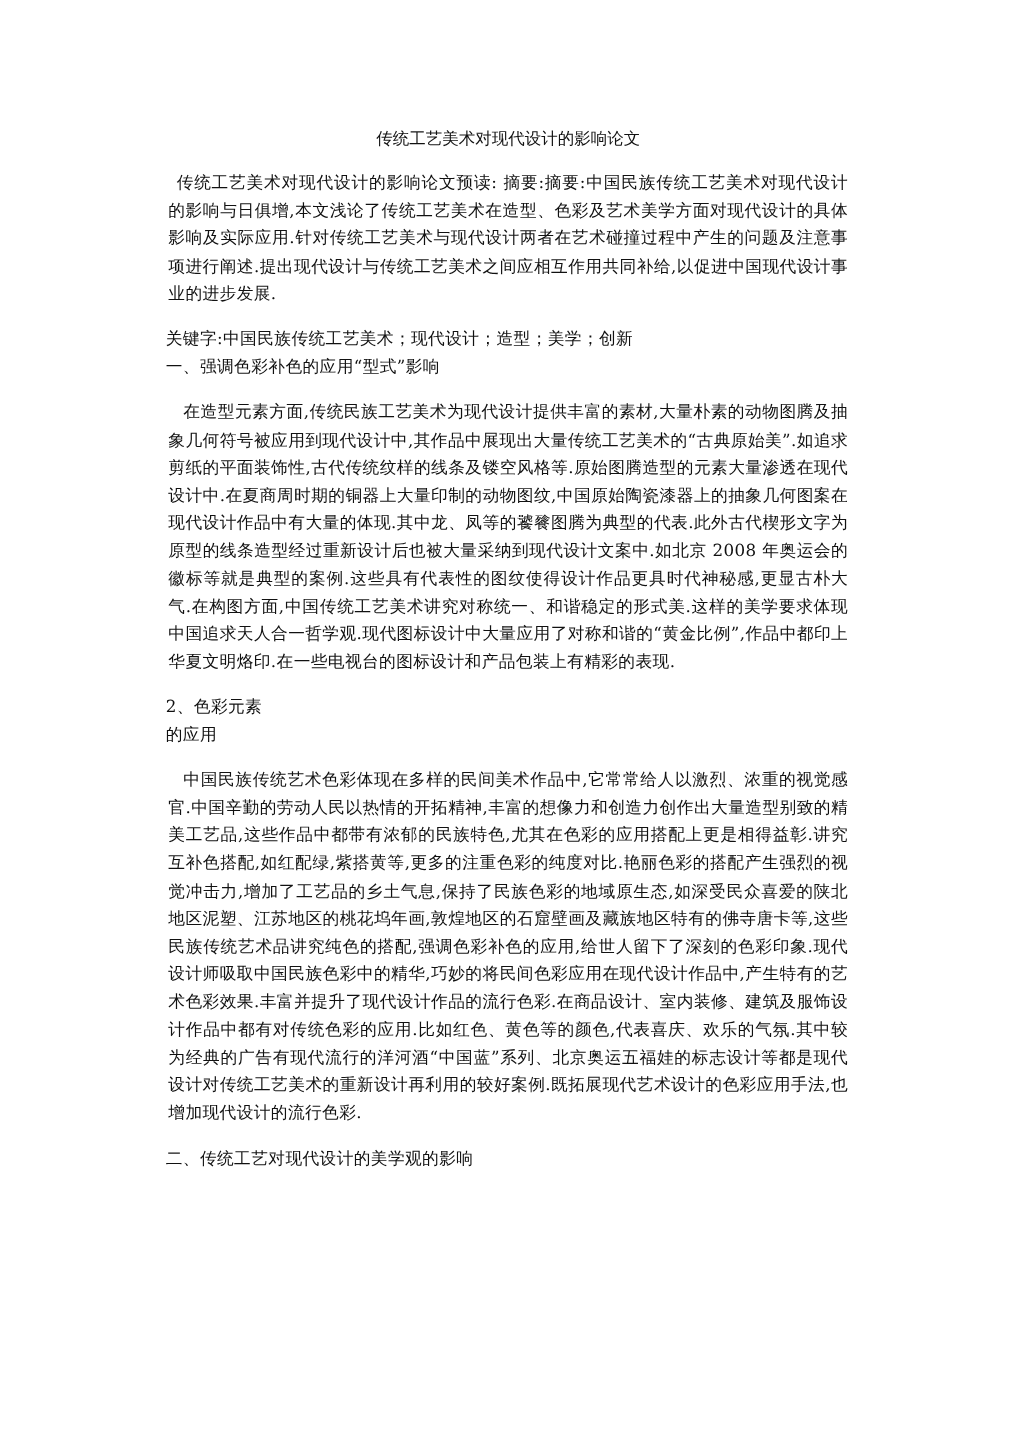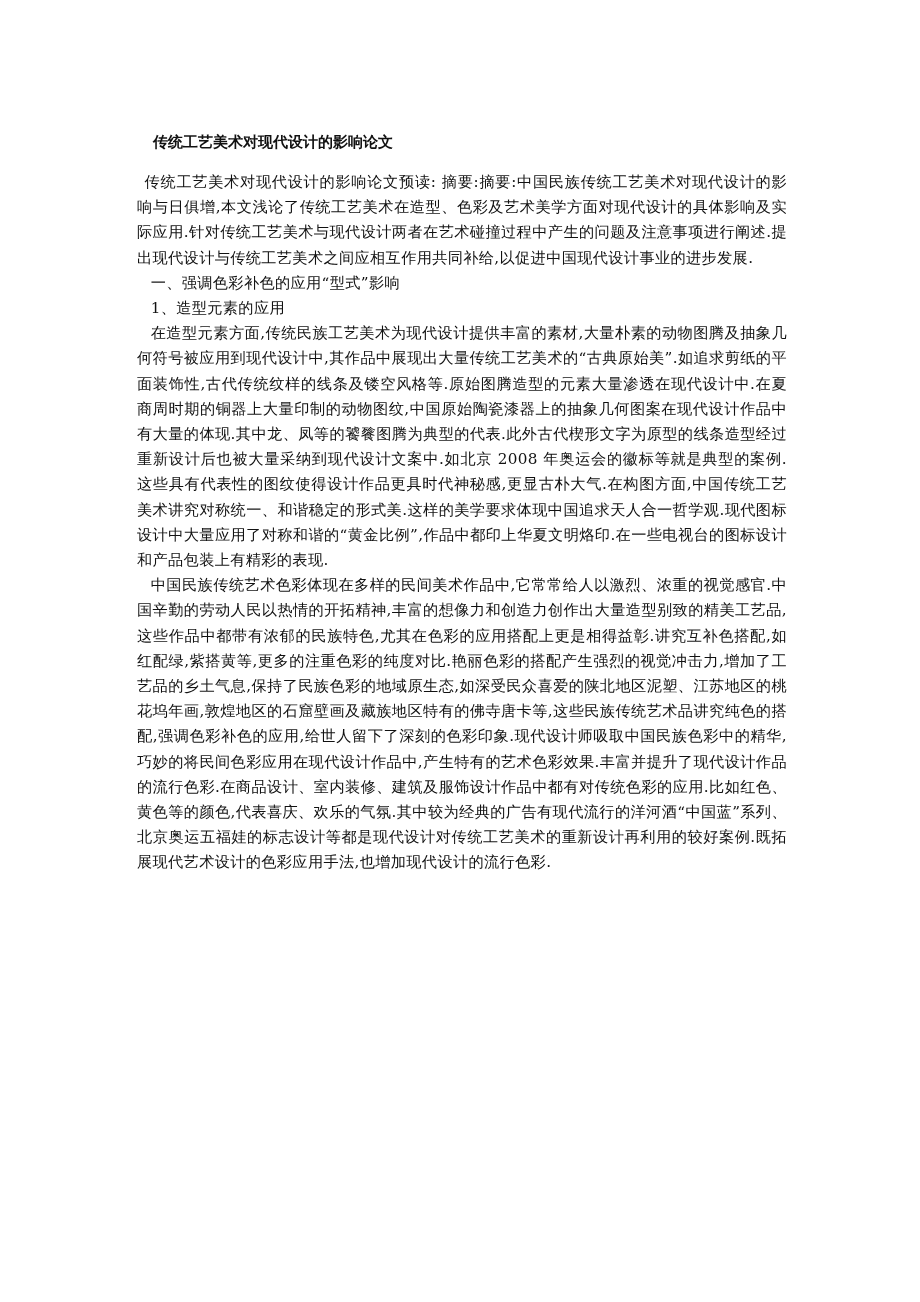--- a/index.html
+++ b/index.html
@@ -15,31 +15,32 @@
     font-family: "DejaVu Serif", "Liberation Serif", serif;
     color: #111111;
   }
   .page {
     position: absolute;
     left: 137px;
     top: 114px;
     width: 650px;
   }
   .title {
+    text-align: center;
     font-size: 15px;
     line-height: 24px;
     height: 24px;
-    margin: 16px;
-    font-weight: bold;
+    margin: 0;
+    font-weight: normal;
     letter-spacing: 0px;
   }
   .para {
     font-size: 15.2px;
     line-height: 25.2px;
-    margin: 0;
+    margin: 16px;
     text-indent: 0.9em;
     text-align: justify;
     text-align-last: left;
     letter-spacing: 0.35px;
     word-break: break-all;
   }
   .para.first {
     text-indent: 0.5em;
   }
   .heading {
@@ -49,17 +50,20 @@
     text-indent: 0.9em;
     letter-spacing: 0.35px;
   }
 </style>
 </head>
 <body>
 
 <div class="page">
   <h1 class="title">传统工艺美术对现代设计的影响论文</h1>
   <p class="para first">传统工艺美术对现代设计的影响论文预读: 摘要:摘要:中国民族传统工艺美术对现代设计的影响与日俱增,本文浅论了传统工艺美术在造型、色彩及艺术美学方面对现代设计的具体影响及实际应用.针对传统工艺美术与现代设计两者在艺术碰撞过程中产生的问题及注意事项进行阐述.提出现代设计与传统工艺美术之间应相互作用共同补给,以促进中国现代设计事业的进步发展.</p>
+  <p class="heading">关键字:中国民族传统工艺美术；现代设计；造型；美学；创新</p>
   <p class="heading">一、强调色彩补色的应用“型式”影响</p>
-  <p class="heading">1、造型元素的应用</p>
   <p class="para">在造型元素方面,传统民族工艺美术为现代设计提供丰富的素材,大量朴素的动物图腾及抽象几何符号被应用到现代设计中,其作品中展现出大量传统工艺美术的“古典原始美”.如追求剪纸的平面装饰性,古代传统纹样的线条及镂空风格等.原始图腾造型的元素大量渗透在现代设计中.在夏商周时期的铜器上大量印制的动物图纹,中国原始陶瓷漆器上的抽象几何图案在现代设计作品中有大量的体现.其中龙、凤等的饕餮图腾为典型的代表.此外古代楔形文字为原型的线条造型经过重新设计后也被大量采纳到现代设计文案中.如北京 2008 年奥运会的徽标等就是典型的案例.这些具有代表性的图纹使得设计作品更具时代神秘感,更显古朴大气.在构图方面,中国传统工艺美术讲究对称统一、和谐稳定的形式美.这样的美学要求体现中国追求天人合一哲学观.现代图标设计中大量应用了对称和谐的“黄金比例”,作品中都印上华夏文明烙印.在一些电视台的图标设计和产品包装上有精彩的表现.</p>
+  <p class="heading">2、色彩元素</p>
+  <p class="heading">的应用</p>
   <p class="para">中国民族传统艺术色彩体现在多样的民间美术作品中,它常常给人以激烈、浓重的视觉感官.中国辛勤的劳动人民以热情的开拓精神,丰富的想像力和创造力创作出大量造型别致的精美工艺品,这些作品中都带有浓郁的民族特色,尤其在色彩的应用搭配上更是相得益彰.讲究互补色搭配,如红配绿,紫搭黄等,更多的注重色彩的纯度对比.艳丽色彩的搭配产生强烈的视觉冲击力,增加了工艺品的乡土气息,保持了民族色彩的地域原生态,如深受民众喜爱的陕北地区泥塑、江苏地区的桃花坞年画,敦煌地区的石窟壁画及藏族地区特有的佛寺唐卡等,这些民族传统艺术品讲究纯色的搭配,强调色彩补色的应用,给世人留下了深刻的色彩印象.现代设计师吸取中国民族色彩中的精华,巧妙的将民间色彩应用在现代设计作品中,产生特有的艺术色彩效果.丰富并提升了现代设计作品的流行色彩.在商品设计、室内装修、建筑及服饰设计作品中都有对传统色彩的应用.比如红色、黄色等的颜色,代表喜庆、欢乐的气氛.其中较为经典的广告有现代流行的洋河酒“中国蓝”系列、北京奥运五福娃的标志设计等都是现代设计对传统工艺美术的重新设计再利用的较好案例.既拓展现代艺术设计的色彩应用手法,也增加现代设计的流行色彩.</p>
+  <p class="heading">二、传统工艺对现代设计的美学观的影响</p>
 </div>
 
 </body></html>

